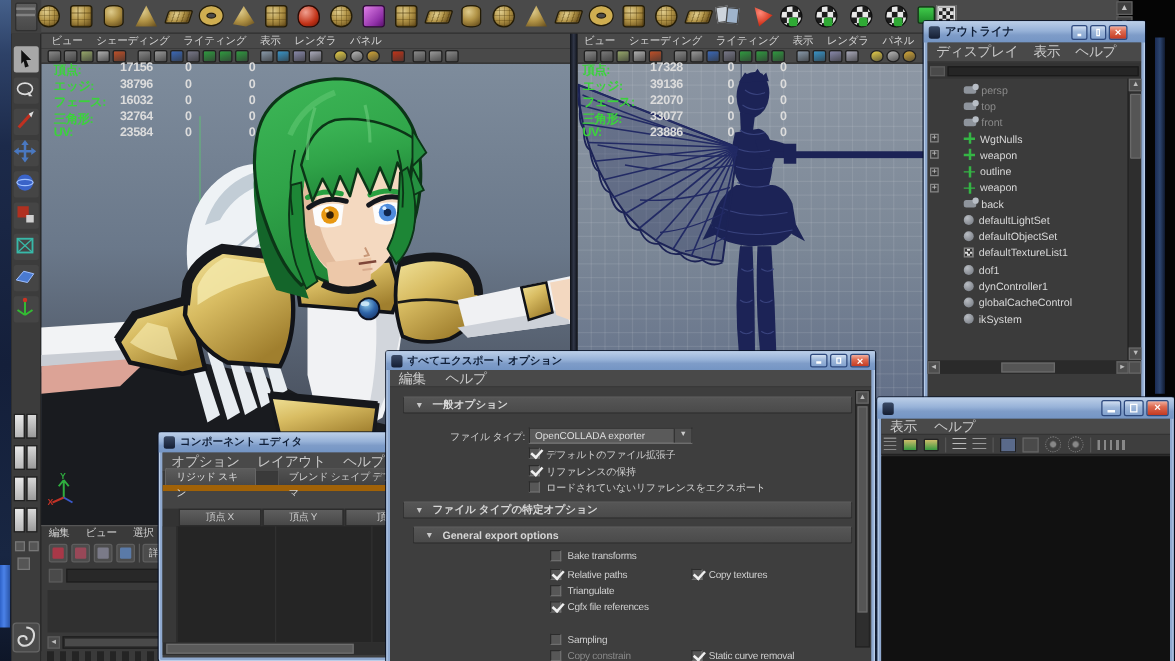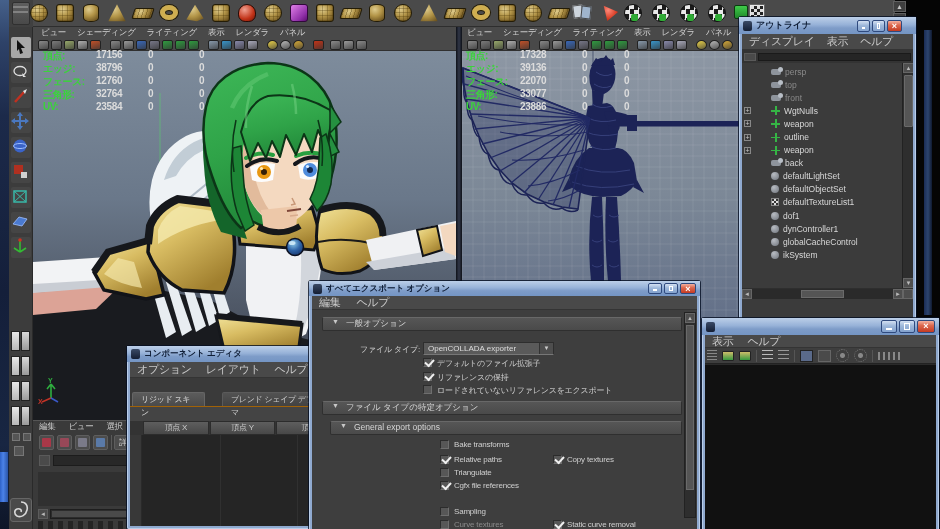--- a/index.html
+++ b/index.html
@@ -13,21 +13,21 @@
 .tt{font-size:9px;font-weight:bold;color:#101f38;white-space:nowrap}
 .tbs{margin-left:auto;display:flex;gap:2px;padding-right:4px;align-items:center}
 .b{width:16px;height:12px;border:1px solid #2f4a7e;border-radius:2px;background:linear-gradient(#d3e0f2,#9db7da 45%,#83a2ce);position:relative;flex:none}
 .b.x{background:linear-gradient(#f2b0a0,#dd6a50 40%,#c43a22);width:18px}
 .b .mn{position:absolute;left:4px;right:4px;bottom:2px;height:2px;background:#fff}
 .b .mx{position:absolute;left:4px;right:4px;top:2px;bottom:2px;border:1.5px solid #fff}
 .b .xx{position:absolute;left:0;right:0;top:0;bottom:0;color:#fff;font-size:9px;font-weight:bold;text-align:center;line-height:11px}
 .wc{position:absolute;left:3px;right:3px;bottom:3px;top:15px;background:#3e3e3e;overflow:hidden}
 .mrow{height:14px;background:#494949;display:flex;align-items:center;gap:15px;padding-left:7px;border-bottom:1px solid #343434}
 .mrow span{font-size:11px;color:#c9c9c9;letter-spacing:-0.3px}
-.sect{position:absolute;height:14px;background:linear-gradient(#565656,#4a4a4a);border:1px solid #2f2f2f;border-top-color:#686868;border-radius:2px;color:#d6d6d6;font-size:8.5px;font-weight:normal;display:flex;align-items:flex-start}
+.sect{position:absolute;height:14px;background:linear-gradient(#565656,#4a4a4a);border:1px solid #2f2f2f;border-top-color:#686868;border-radius:2px;color:#d6d6d6;font-size:8.5px;font-weight:bold;display:flex;align-items:center}
 .sect i{font-style:normal;font-size:7px;color:#c8c8c8;margin:0 7px 0 9px}
 .ck{position:absolute;width:9px;height:9px;background:#575757;border:1px solid #2c2c2c;border-right-color:#6e6e6e;border-bottom-color:#6e6e6e}
 .ck.on:after{content:"";position:absolute;left:1px;top:0px;width:7px;height:4px;border-left:2px solid #f0f0f0;border-bottom:2px solid #f0f0f0;transform:rotate(-48deg)}
 .cklab{position:absolute;font-size:8px;color:#cfcfcf;letter-spacing:-0.2px;white-space:nowrap}
 .orow{display:flex;align-items:center;height:13.1px;gap:4px}
 .orow .ex{width:7px;height:7px;border:1px solid #888;background:#3a3a3a;color:#ccc;font-size:7px;line-height:5px;text-align:center;margin-left:2px;flex:none}
 .orow .sp{width:9px;flex:none}
 .orow .cam{width:10px;height:6px;background:#8e949c;border-radius:2px;position:relative;flex:none;margin-left:16px}
 .orow .cam:before{content:"";position:absolute;right:-2px;top:-2px;width:5px;height:5px;background:#b8bec6;border-radius:50%}
 .orow .star{width:9px;height:9px;position:relative;flex:none;margin-left:16px}
@@ -323,21 +323,21 @@
 </svg>
     <div class="abs hudL" style="left:43px;top:49px">頂点:</div>
     <div class="abs hudV" style="left:96px;top:49px">17156</div>
     <div class="abs hudV" style="left:148px;top:49px">0</div>
     <div class="abs hudV" style="left:199px;top:49px">0</div>
     <div class="abs hudL" style="left:43px;top:62px">エッジ:</div>
     <div class="abs hudV" style="left:96px;top:62px">38796</div>
     <div class="abs hudV" style="left:148px;top:62px">0</div>
     <div class="abs hudV" style="left:199px;top:62px">0</div>
     <div class="abs hudL" style="left:43px;top:75px">フェース:</div>
-    <div class="abs hudV" style="left:96px;top:75px">12760</div>
+    <div class="abs hudV" style="left:96px;top:75px">16032</div>
     <div class="abs hudV" style="left:148px;top:75px">0</div>
     <div class="abs hudV" style="left:199px;top:75px">0</div>
     <div class="abs hudL" style="left:43px;top:88px">三角形:</div>
     <div class="abs hudV" style="left:96px;top:88px">32764</div>
     <div class="abs hudV" style="left:148px;top:88px">0</div>
     <div class="abs hudV" style="left:199px;top:88px">0</div>
     <div class="abs hudL" style="left:43px;top:101px">UV:</div>
     <div class="abs hudV" style="left:96px;top:101px">23584</div>
     <div class="abs hudV" style="left:148px;top:101px">0</div>
     <div class="abs hudV" style="left:199px;top:101px">0</div>
@@ -642,21 +642,21 @@
       <div class="tb" style="height:16px">
         <div class="tic"></div>
         <span class="tt" style="font-size:8.5px">コンポーネント エディタ</span>
       </div>
       <div class="wc" style="top:16px;background:#3e3e3e">
         <div class="mrow" style="height:16px;gap:14px">
           <span>オプション</span>
           <span>レイアウト</span>
           <span>ヘルプ</span>
         </div>
-        <div style="height:29px;background:#3a3a3a;display:flex;align-items:flex-end;padding-left:2px;gap:17px;border-bottom:1px solid #a16207">
+        <div style="height:15px;background:#3a3a3a;display:flex;align-items:flex-end;padding-left:2px;gap:17px;border-bottom:5px solid #a16207">
           <div style="height:14px;background:linear-gradient(#5c5c5c,#4a4a4a);border:1px solid #666;border-bottom:none;border-radius:2px 2px 0 0;color:#ddd;font-size:8px;padding:0 8px;line-height:13px;letter-spacing:-0.3px">リジッド スキン</div>
           <div style="height:14px;background:linear-gradient(#525252,#424242);border:1px solid #5a5a5a;border-bottom:none;border-radius:2px 2px 0 0;color:#ccc;font-size:8px;padding:0 8px;line-height:13px;letter-spacing:-0.3px">ブレンド シェイプ デフォーマ</div>
         </div>
         <div style="height:14px;background:#444"></div>
         <div style="height:14px;background:#333;display:flex;gap:1px;padding-left:13px">
           <div style="width:76px;background:linear-gradient(#5e5e5e,#484848);border:1px solid #2c2c2c;color:#ccc;font-size:8px;text-align:center;line-height:12px;letter-spacing:-0.3px">頂点 X</div>
           <div style="width:76px;background:linear-gradient(#5e5e5e,#484848);border:1px solid #2c2c2c;color:#ccc;font-size:8px;text-align:center;line-height:12px;letter-spacing:-0.3px">頂点 Y</div>
           <div style="width:76px;background:linear-gradient(#5e5e5e,#484848);border:1px solid #2c2c2c;color:#ccc;font-size:8px;text-align:center;line-height:12px;letter-spacing:-0.3px">頂点</div>
         </div>
         <div style="position:relative;height:93px;background:#252525">
@@ -708,21 +708,21 @@
           <div class="cklab" style="left:142px;top:145px;color:#cfcfcf">Relative paths</div>
           <div class="ck on" style="left:241px;top:145px"></div>
           <div class="cklab" style="left:255px;top:145px;color:#cfcfcf">Copy textures</div>
           <div class="ck" style="left:128px;top:158px"></div>
           <div class="cklab" style="left:142px;top:158px;color:#cfcfcf">Triangulate</div>
           <div class="ck on" style="left:128px;top:171px"></div>
           <div class="cklab" style="left:142px;top:171px;color:#cfcfcf">Cgfx file references</div>
           <div class="ck" style="left:128px;top:197px"></div>
           <div class="cklab" style="left:142px;top:197px;color:#cfcfcf">Sampling</div>
           <div class="ck" style="left:128px;top:210px"></div>
-          <div class="cklab" style="left:142px;top:210px;color:#8a8a8a">Curve textures</div>
+          <div class="cklab" style="left:142px;top:210px;color:#8a8a8a">Copy constrain</div>
           <div class="ck on" style="left:241px;top:210px"></div>
           <div class="cklab" style="left:255px;top:210px;color:#cfcfcf">Static curve removal</div>
           <div style="position:absolute;right:1px;top:2px;width:12px;bottom:0;background:#2e2e2e;border:1px solid #222">
             <div style="width:10px;height:10px;background:#4e4e4e;border:1px solid #666;color:#bbb;font-size:6px;text-align:center;line-height:9px">▲</div>
             <div style="width:8px;height:165px;background:#555;border:1px solid #6a6a6a;margin:2px auto"></div>
           </div>
         </div>
       </div>
     </div>
     <div class="win" style="left:702px;top:318px;width:237px;height:215px">

